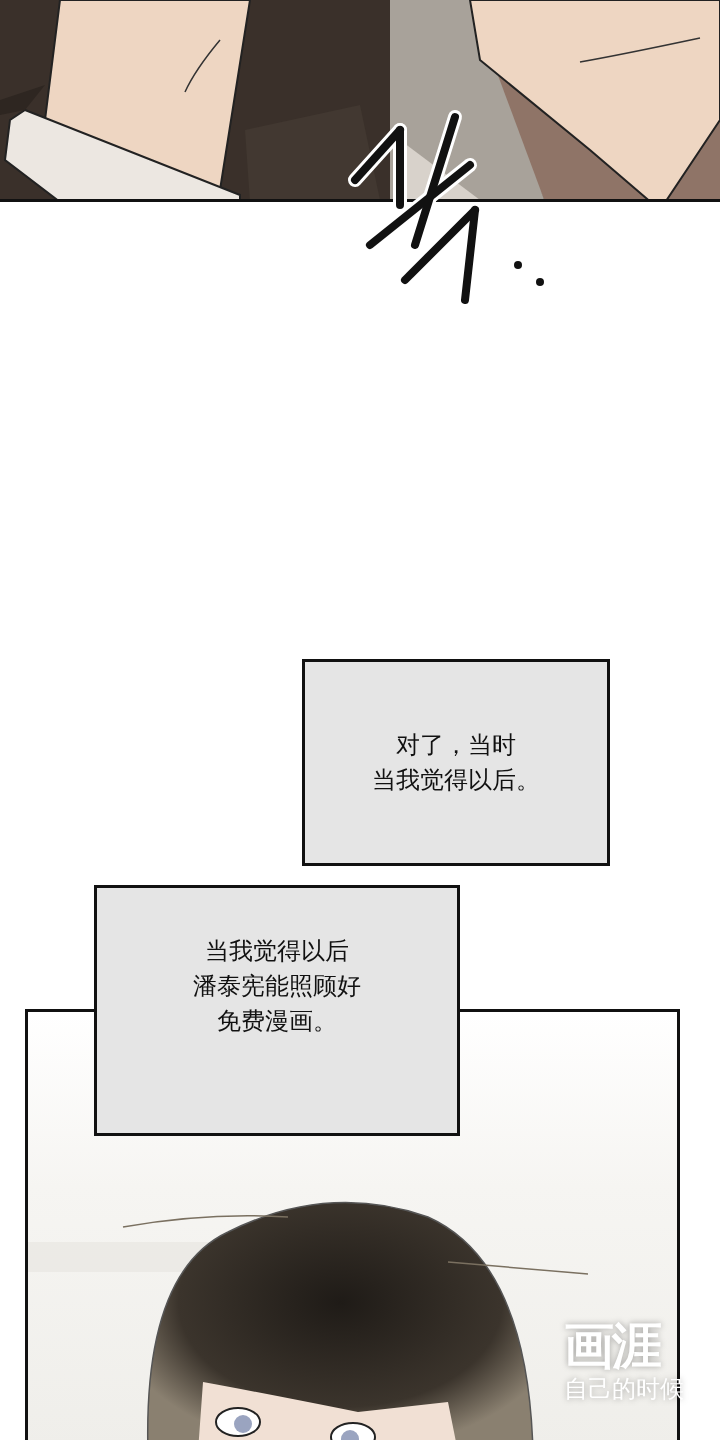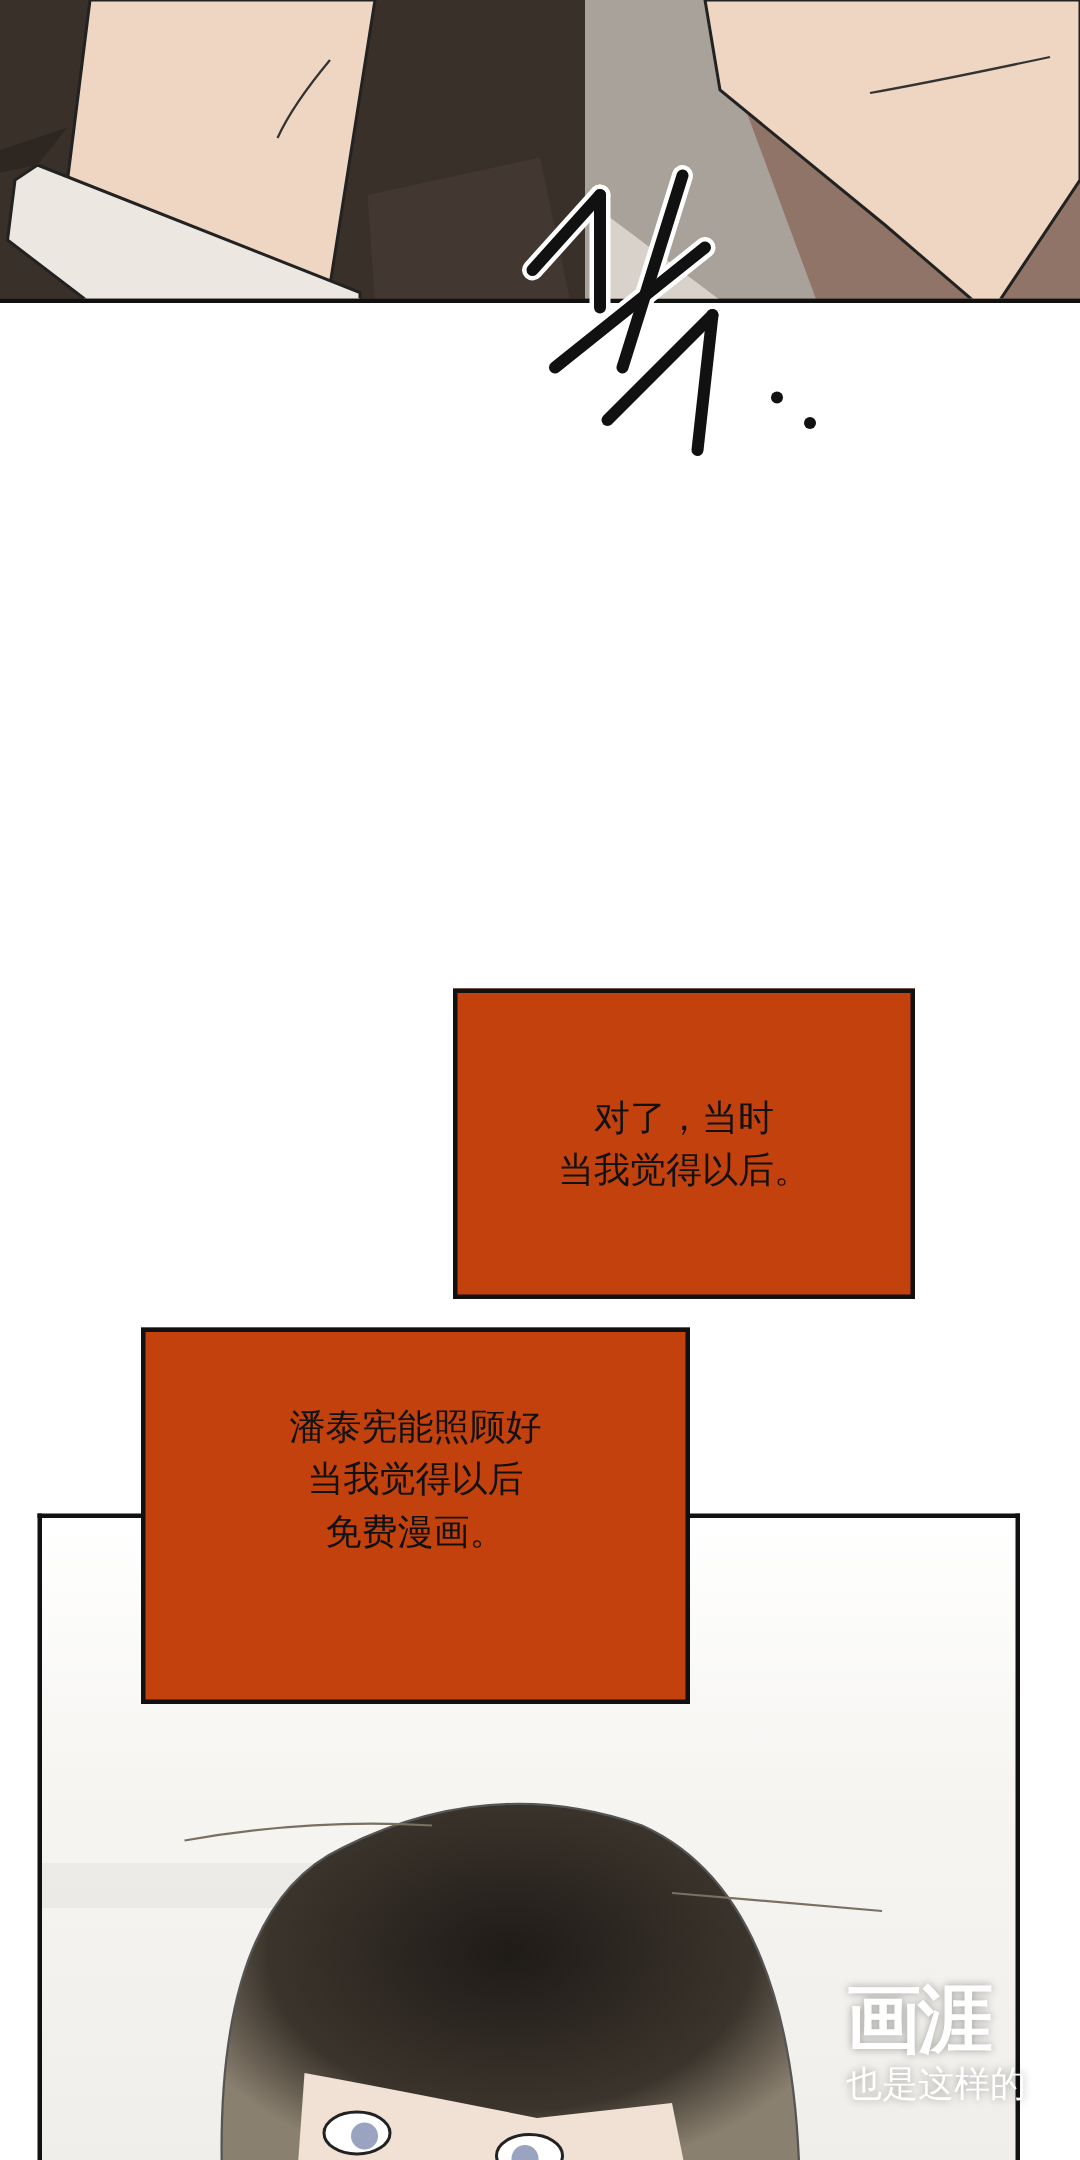--- a/index.html
+++ b/index.html
@@ -6,21 +6,21 @@
   body { width:720px; height:1440px; background:#ffffff; position:relative; overflow:hidden;
          font-family: "DejaVu Sans", "Liberation Sans", sans-serif; }
   .abs { position:absolute; }
 
   
   .panel-top { left:0; top:0; width:720px; height:202px; overflow:hidden; background:#3a302a;
                border-bottom:3px solid #111; box-sizing:border-box; }
   .sfx { left:340px; top:105px; width:230px; height:210px; }
 
   
-  .caption { background:#c2410c; border:3px solid #111; box-sizing:border-box; display:flex;
+  .caption { background:#e5e5e5; border:3px solid #111; box-sizing:border-box; display:flex;
              align-items:center; justify-content:center; text-align:center; color:#111;
              font-size:24px; line-height:35px; font-weight:500; }
   .caption .line { display:block; }
 
   
   .panel-bottom { left:25px; top:1009px; width:655px; height:440px; border:3px solid #111;
                   border-bottom:none; box-sizing:border-box; overflow:hidden;
                   background:linear-gradient(#ffffff 0%, #f6f5f2 40%, #efeeea 100%); }
   .watermark { right:36px; top:1318px; color:#ffffff; text-align:left;
                text-shadow:0 0 6px rgba(0,0,0,0.35); }
@@ -92,22 +92,22 @@
 
 <div class="abs caption" style="left:302px;top:659px;width:308px;height:207px;">
   <div>
     <span class="line">对了，当时</span>
     <span class="line">当我觉得以后。</span>
   </div>
 </div>
 
 <div class="abs caption" style="left:94px;top:885px;width:366px;height:251px;">
   <div style="margin-top:-48px;">
+    <span class="line">当我觉得以后</span>
     <span class="line">潘泰宪能照顾好</span>
-    <span class="line">当我觉得以后</span>
     <span class="line">免费漫画。</span>
   </div>
 </div>
 
 <div class="abs watermark">
   <div class="wm-big">画涯</div>
-  <div class="wm-small">也是这样的</div>
+  <div class="wm-small">自己的时候</div>
 </div>
 
 </body></html>

